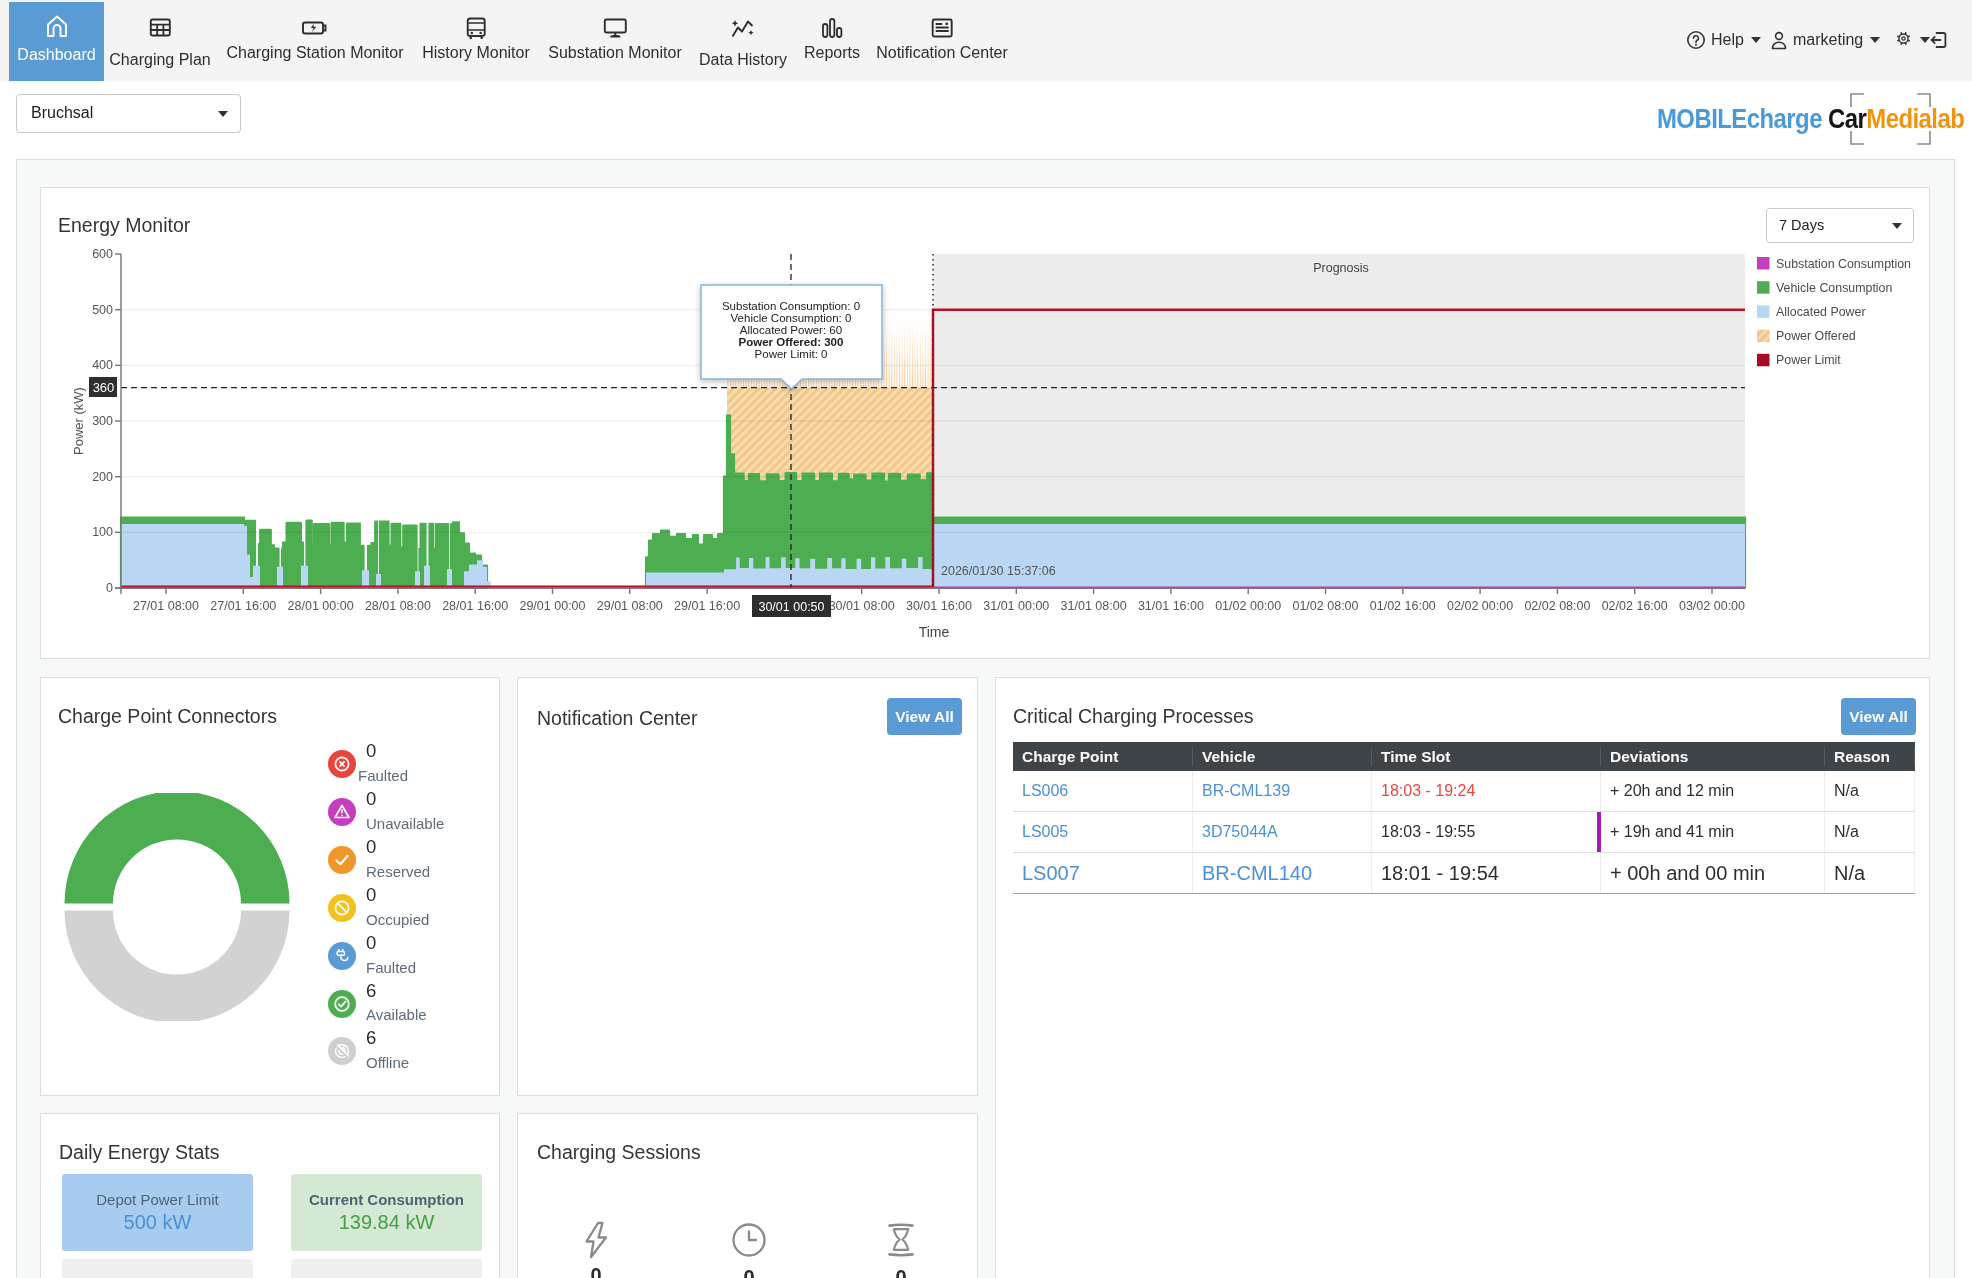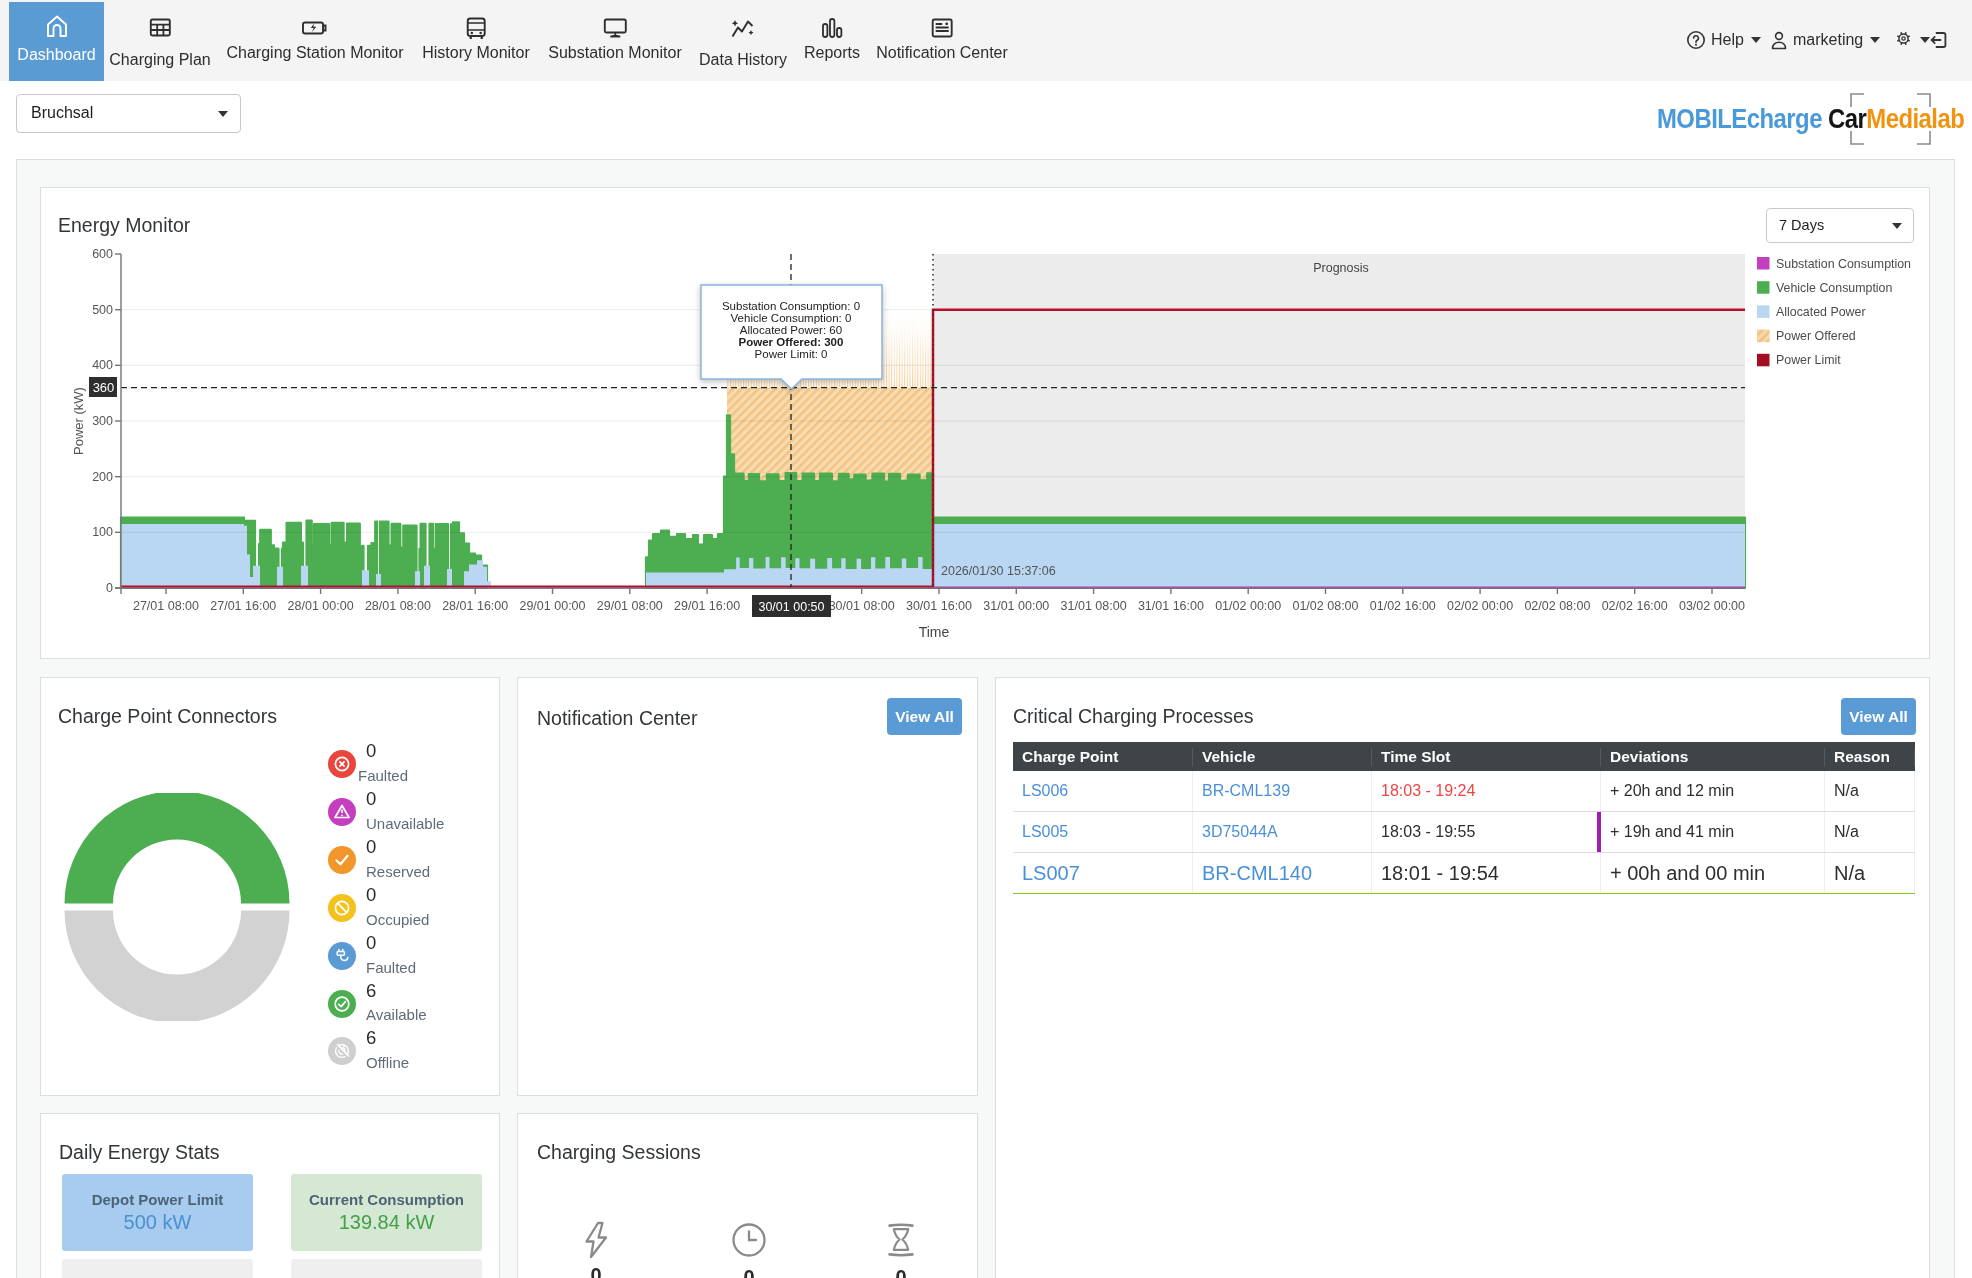--- a/index.html
+++ b/index.html
@@ -367,21 +367,21 @@
           <div style="width:229px;padding-left:9px;box-sizing:border-box;color:#2e2e2e;border-right:1px solid #eee;height:100%;display:flex;align-items:center">18:01 - 19:54</div>
           <div style="width:224px;padding-left:9px;box-sizing:border-box;color:#2e2e2e;border-right:1px solid #eee;height:100%;display:flex;align-items:center">+ 00h and 00 min</div>
           <div style="width:90px;padding-left:9px;box-sizing:border-box;color:#2e2e2e;border-right:1px solid #eee;height:100%;display:flex;align-items:center">N/a</div>
         </div>
       </div>
 </div>
 
 <div class="card" style="left:40px;top:1113px;width:460px;height:247px">
   <div class="ctitle" style="left:18px;top:27px">Daily Energy Stats</div>
   <div style="position:absolute;left:21px;top:60px;width:191px;height:77px;background:#a8ccf0;border-radius:3px;text-align:center">
-    <div style="margin-top:17px;font-size:15px;font-weight:bold;color:#4e6376">Depot Power Limit</div>
+    <div style="margin-top:17px;font-size:15px;font-weight:normal;color:#4e6376">Depot Power Limit</div>
     <div style="margin-top:3px;font-size:20px;color:#4a90d2">500 kW</div>
   </div>
   <div style="position:absolute;left:250px;top:60px;width:191px;height:77px;background:#d5e8d4;border-radius:3px;text-align:center">
     <div style="margin-top:17px;font-size:15px;font-weight:bold;color:#4e6376">Current Consumption</div>
     <div style="margin-top:3px;font-size:20px;color:#43a047">139.84 kW</div>
   </div>
   <div style="position:absolute;left:21px;top:145px;width:191px;height:77px;background:#efefef;border-radius:3px;text-align:center">
     <div style="margin-top:17px;font-size:15px;font-weight:bold;color:#4e6376">Today Loaded</div>
   </div>
   <div style="position:absolute;left:250px;top:145px;width:191px;height:77px;background:#efefef;border-radius:3px;text-align:center">

